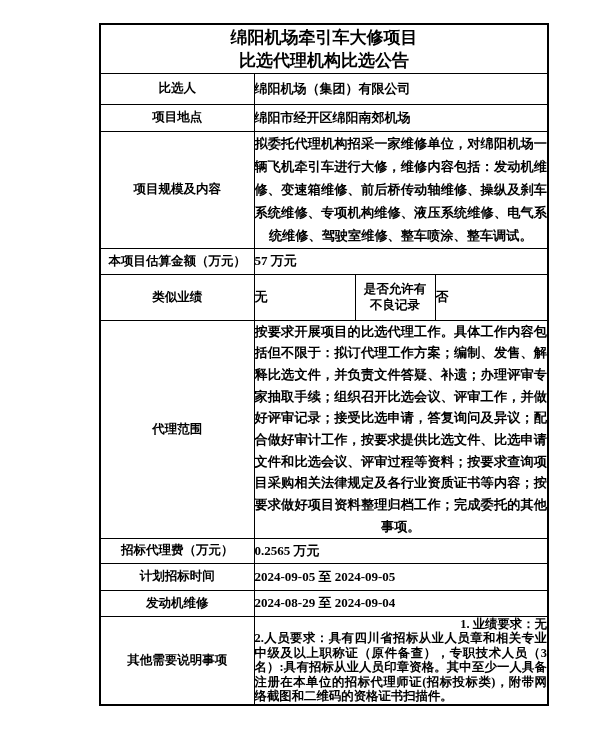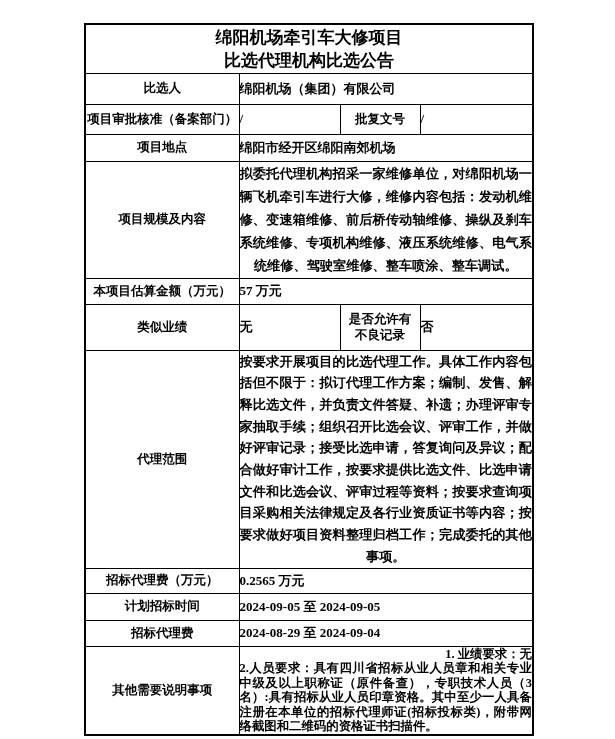--- a/index.html
+++ b/index.html
@@ -9,21 +9,21 @@
   }
   body {
     width: 615px;
     height: 739px;
     position: relative;
     font-family: "Liberation Serif", "DejaVu Serif", serif;
     color: #000;
   }
   .doc-table {
     position: absolute;
-    left: 84px;
+    left: 99px;
     top: 23px;
     width: 448px;
     border-collapse: collapse;
     table-layout: fixed;
     border: 2px solid #000;
   }
   .doc-table td {
     border: 1px solid #000;
     vertical-align: middle;
     overflow: hidden;
@@ -99,26 +99,20 @@
       <div>绵阳机场牵引车大修项目</div>
       <div>比选代理机构比选公告</div>
     </td>
   </tr>
 
   <tr style="height:31px;margin-left:40px;">
     <td class="label">比选人</td>
     <td class="value" colspan="3">绵阳机场（集团）有限公司</td>
   </tr>
 
-  <tr style="height:30px;">
-    <td class="label">项目审批核准（备案部门）</td>
-    <td class="value">/</td>
-    <td class="label">批复文号</td>
-    <td class="value">/</td>
-  </tr>
 
   <tr style="height:27px;">
     <td class="label">项目地点</td>
     <td class="value" colspan="3">绵阳市经开区绵阳南郊机场</td>
   </tr>
 
   <tr style="height:116px;">
     <td class="label">项目规模及内容</td>
     <td class="para" colspan="3">拟委托代理机构招采一家维修单位，对绵阳机场一辆飞机牵引车进行大修，维修内容包括：发动机维修、变速箱维修、前后桥传动轴维修、操纵及刹车系统维修、专项机构维修、液压系统维修、电气系统维修、驾驶室维修、整车喷涂、整车调试。</td>
   </tr>
@@ -145,21 +139,21 @@
     <td class="label">招标代理费（万元）</td>
     <td class="value" colspan="3">0.2565 万元</td>
   </tr>
 
   <tr style="height:27px;padding-left:8px;">
     <td class="label">计划招标时间</td>
     <td class="value" colspan="3">2024-09-05 至 2024-09-05</td>
   </tr>
 
   <tr style="height:26px;">
-    <td class="label">招标代理费</td>
+    <td class="label">发动机维修</td>
     <td class="value" colspan="3">2024-08-29 至 2024-09-04</td>
   </tr>
 
   <tr style="height:87px;">
     <td class="label">其他需要说明事项</td>
     <td class="notes" colspan="3">
       <div class="line">1. 业绩要求：无</div>
       <div class="flow">2.人员要求：具有四川省招标从业人员章和相关专业中级及以上职称证（原件备查），专职技术人员（3名）:具有招标从业人员印章资格。其中至少一人具备注册在本单位的招标代理师证(招标投标类)，附带网络截图和二维码的资格证书扫描件。</div>
     </td>
   </tr>

